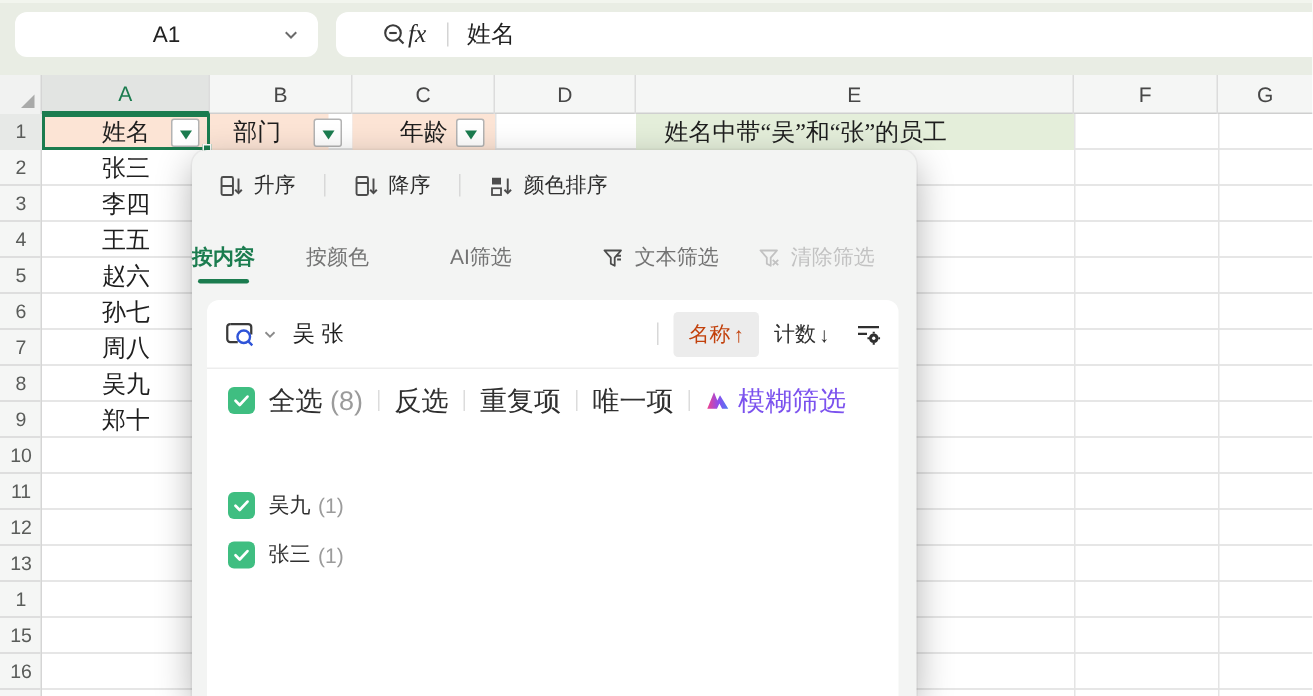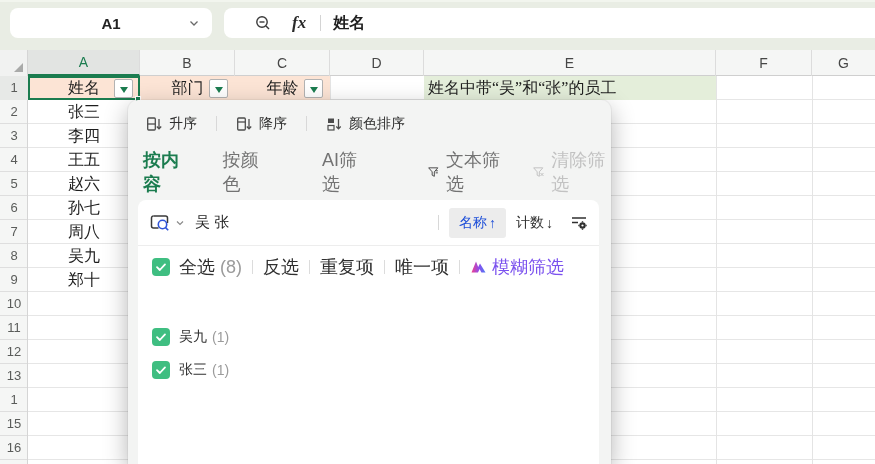--- a/index.html
+++ b/index.html
@@ -1,27 +1,27 @@
 <!DOCTYPE html>
 <html><head>
 <meta charset="utf-8">
 <style>
   * { margin:0; padding:0; box-sizing:border-box; }
   html,body { width:875px; height:464px; overflow:hidden; }
   body { font-family:"Liberation Sans","DejaVu Sans",sans-serif; background:#fff; position:relative; }
   #stage { position:absolute; inset:0; width:875px; height:464px; overflow:hidden; }
 
   
-  .topbar { position:absolute; left:0; top:0; width:875px; height:50px; background:#e9ede4;font-weight:bold; }
+  .topbar { position:absolute; left:0; top:0; width:875px; height:50px; background:#e9ede4; }
   .topbar::before { content:""; position:absolute; left:0; top:0; width:875px; height:2px; background:#f2f5ee; }
   .namebox { position:absolute; left:10px; top:8px; width:202px; height:30px; background:#fff; border-radius:8px; display:flex; align-items:center; justify-content:center; font-size:15px; color:#222; }
   .namebox .chev { position:absolute; right:12px; top:9px; }
   .formulabar { position:absolute; left:224px; top:8px; width:651px; height:30px; background:#fff; border-radius:8px 0 0 8px; display:flex; align-items:center; }
   .fb-icon { margin-left:30px; display:flex; align-items:center; }
-  .fx { font-family:"Liberation Serif","DejaVu Serif",serif; font-style:italic; font-size:17px; color:#2a2a2a; margin-left:20px; }
+  .fx { font-family:"Liberation Serif","DejaVu Serif",serif; font-style:italic; font-size:17px; color:#2a2a2a; }
   .fb-div { width:1px; height:16px; background:#d4d4d4; margin:0 12px 0 14px; }
   .fb-value { font-family:"Liberation Serif","DejaVu Serif",serif; font-size:16px; color:#1f1f1f; }
 
   
   .colheaders { position:absolute; left:0; top:50px; width:875px; height:26px; background:#f5f6f5; border-bottom:1px solid #cfcfcf; }
   .corner { position:absolute; left:0; top:50px; width:28px; height:26px; background:#f1f2f1; border-right:1px solid #d5d5d5; }
   .corner .tri { position:absolute; right:4px; bottom:4px; width:0; height:0; border-left:9px solid transparent; border-bottom:9px solid #a9aaa9; }
   .colh { position:absolute; top:50px; height:26px; display:flex; align-items:center; justify-content:center; font-size:14px; color:#474747; border-right:1px solid #dcdcdc; }
   .colh.sel { background:#e2e4e2; color:#1b7c4f; border-bottom:2px solid #1b7c4f; }
   .rowheaders { position:absolute; left:0; top:76px; width:28px; height:388px; background:#f5f6f5; border-right:1px solid #d5d5d5;
@@ -29,46 +29,46 @@
   .rownum { position:absolute; width:28px; height:24px; text-align:center; line-height:24px; font-size:13px; color:#5a5c5a; }
   .rownum.sel { background:#e7e9e7; }
 
   .gridarea { position:absolute; left:28px; top:76px; width:847px; height:388px; background:#fff;
      background-image:repeating-linear-gradient(to bottom, transparent 0 23px, #e6e6e6 23px 24px); }
   .vline { position:absolute; top:76px; height:388px; width:1px; background:#e4e4e4; }
 
   .cell { position:absolute; height:24px; display:flex; align-items:center; justify-content:center;
      font-family:"Liberation Serif","DejaVu Serif",serif; font-size:16px; color:#1e1e1e; }
   .fill-peach { background:#fce4d5; }
-  .fill-green { background:#e4eeda; justify-content:flex-start; padding-left:4px; }
+  .fill-green { background:#e4eeda; justify-content:flex-start; padding-left:19px; }
 
   .sel-border { position:absolute; left:28px; top:76px; width:112px; height:24px; border:2px solid #1b7c4f; pointer-events:none; }
   .fill-handle { position:absolute; left:135px; top:96px; width:6px; height:6px; background:#1b7c4f; border:1px solid #fff; }
 
   .fbtn { position:absolute; top:79px; width:19px; height:19px; background:#fff; border:1px solid #b3b3b3; border-radius:2px; display:flex; align-items:center; justify-content:center; cursor:pointer; }
   .fbtn .tri { width:0; height:0; border-left:4px solid transparent; border-right:4px solid transparent; border-top:6px solid #1b7c4f; margin-top:2px; }
 
   
   .panel { position:absolute; left:128px; top:100px; width:483px; height:364px; background:#f3f4f3;
      border-radius:10px 10px 0 0; box-shadow:0 8px 24px rgba(0,0,0,.30), 0 0 0 1px rgba(0,0,0,.04); }
   .sortrow { position:absolute; left:0; top:0; width:100%; height:47px; display:flex; align-items:center; padding-left:18px; }
   .sortitem { display:flex; align-items:center; gap:7px; font-size:14px; color:#2f2f2f; cursor:pointer; }
   .vdiv { width:1px; height:15px; background:#d8d8d8; margin:0 19px; }
-  .tabsrow { position:absolute; left:0; top:47px; width:100%; height:50px; display:flex; align-items:center; padding-left:15px; font-size:18px; }
+  .tabsrow { position:absolute; left:0; top:47px; width:100%; height:50px; display:flex; align-items:center; font-size:14px; }
   .tab { color:#737373; cursor:pointer; position:relative; padding:8px 0; }
   .tab.active { color:#1b7c4f; font-weight:bold; }
   .tab.active::after { content:""; position:absolute; left:4px; right:4px; bottom:0; height:3px; border-radius:2px; background:#1b7c4f; }
   .tab.icontab { display:flex; align-items:center; gap:6px; }
   .tab.disabled { color:#c2c2c2; cursor:default; }
 
   .card { position:absolute; left:10px; top:100px; width:461px; height:264px; background:#fff; border-radius:8px 8px 0 0; }
   .searchrow { position:absolute; left:0; top:0; width:100%; height:46px; display:flex; align-items:center; padding:0 10px 0 12px; border-bottom:1px solid #ededed; }
   .searchicon { display:flex; align-items:center; gap:3px; cursor:pointer; }
   .searchinput { flex:1; border:none; outline:none; font-size:15px; color:#1f1f1f; margin-left:10px; min-width:40px; background:transparent; }
-  .chip { background:#ececec; border-radius:3px; height:30px; display:flex; align-items:center; padding:0 10px; font-size:14px; color:#1d4ed8; gap:2px; cursor:pointer; }
+  .chip { background:#ececec; border-radius:3px; height:30px; display:flex; align-items:center; padding:0 10px; font-size:14px; color:#c2410c; gap:2px; cursor:pointer; }
   .sortby { display:flex; align-items:center; padding:0 10px; font-size:14px; color:#2f2f2f; gap:2px; cursor:pointer; }
   .arrow { font-size:14px; }
 
   .optrow { position:absolute; left:0; top:50px; width:100%; height:34px; display:flex; align-items:center; padding-left:14px; font-size:18px; color:#2f2f2f; }
   .optrow .count { color:#9b9b9b; margin-left:5px; }
   .odiv { width:1px; height:14px; background:#dcdcdc; margin:0 10px; }
   .linkish { cursor:pointer; }
   .fuzzy { color:#7b52ee; margin-left:5px; cursor:pointer; }
 
   .cbrow { position:absolute; left:0; width:100%; height:32px; display:flex; align-items:center; padding-left:14px; font-size:14px; color:#2f2f2f; }
@@ -140,21 +140,21 @@
   <div class="rownum" style="top:268px;">9</div>
   <div class="rownum" style="top:292px;">10</div>
   <div class="rownum" style="top:316px;">11</div>
   <div class="rownum" style="top:340px;">12</div>
   <div class="rownum" style="top:364px;">13</div>
   <div class="rownum" style="top:388px;">1</div>
   <div class="rownum" style="top:412px;">15</div>
   <div class="rownum" style="top:436px;">16</div>
 
   <div class="cell fill-peach" style="left:28px;top:76px;width:112px;">姓名</div>
-  <div class="cell fill-peach" style="left:140px;top:76px;width:95px;">部门</div>
+  <div class="cell fill-peach" style="left:124px;top:76px;width:95px;">部门</div>
   <div class="cell fill-peach" style="left:235px;top:76px;width:95px;">年龄</div>
   <div class="cell fill-green" style="left:424px;top:76px;width:292px;">姓名中带“吴”和“张”的员工</div>
 
   <div class="cell" style="left:28px;top:100px;width:112px;">张三</div>
   <div class="cell" style="left:28px;top:124px;width:112px;">李四</div>
   <div class="cell" style="left:28px;top:148px;width:112px;">王五</div>
   <div class="cell" style="left:28px;top:172px;width:112px;">赵六</div>
   <div class="cell" style="left:28px;top:220px;width:112px;">周八</div>
   <div class="cell" style="left:28px;top:196px;width:112px;">孙七</div>
   <div class="cell" style="left:28px;top:244px;width:112px;">吴九</div>

